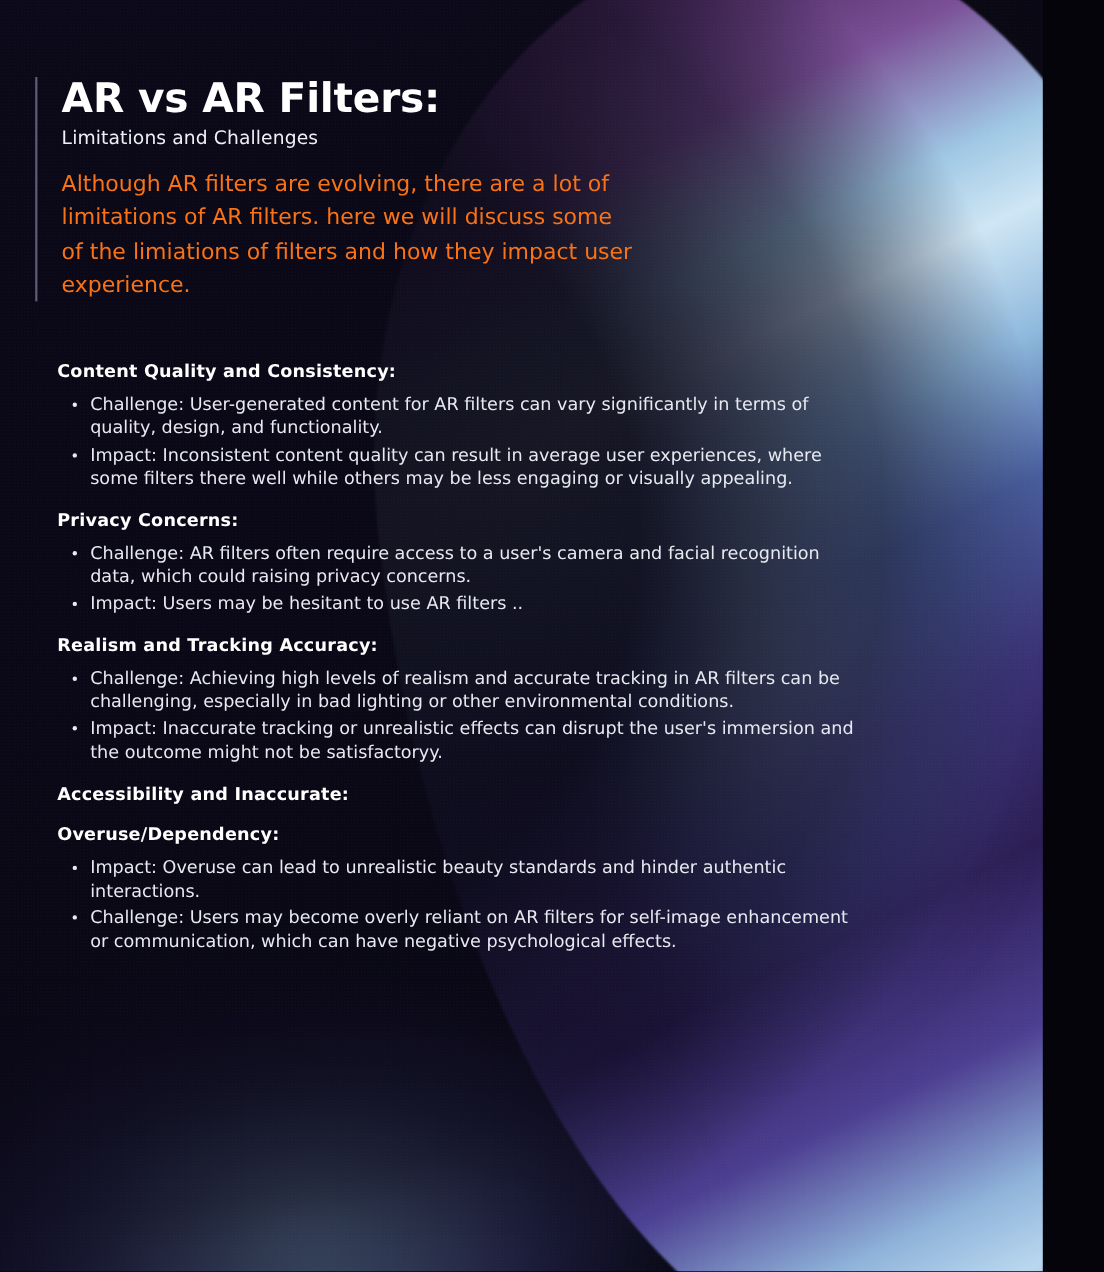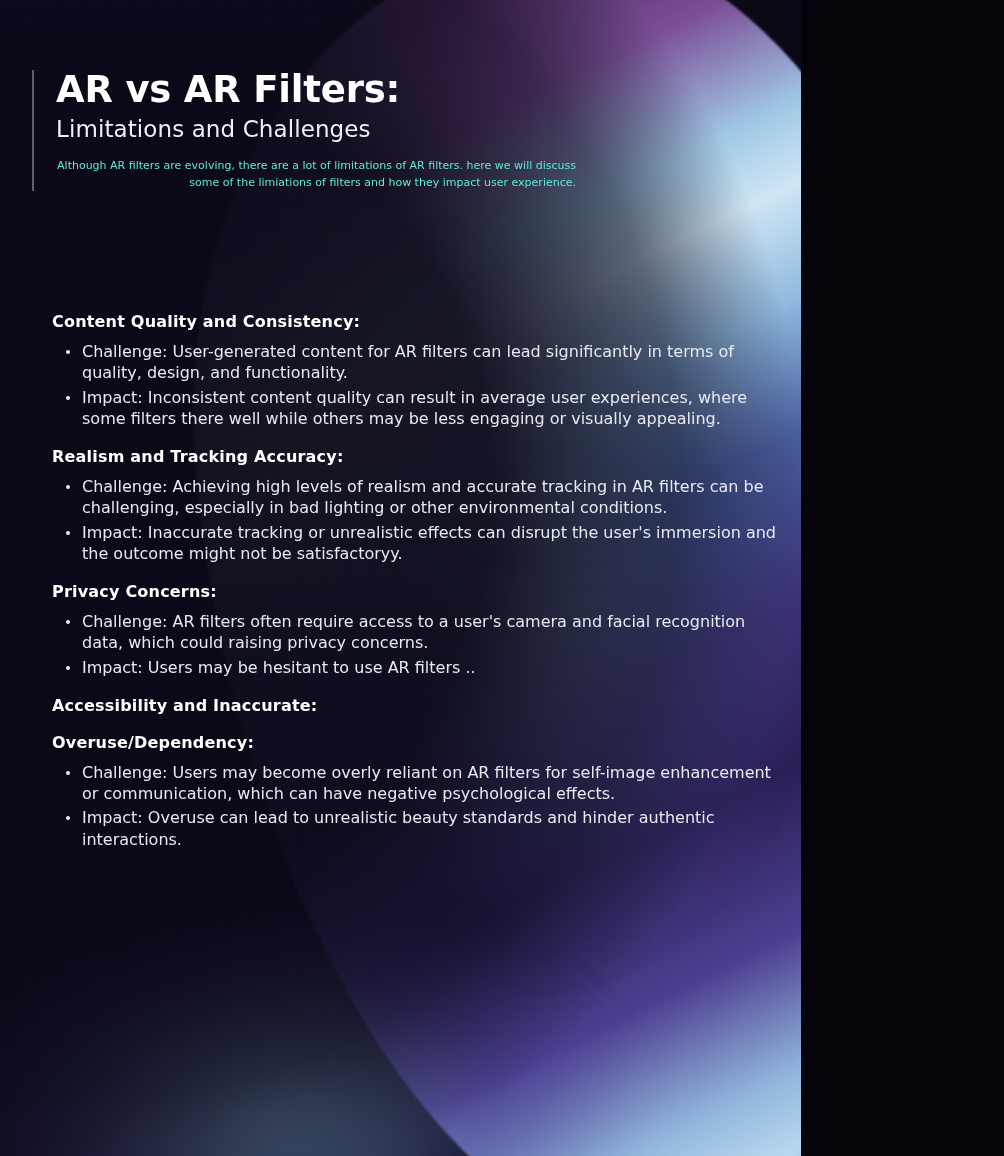--- a/index.html
+++ b/index.html
@@ -8,21 +8,21 @@
     background: #05040a;
   }
   body {
     width: 1004px;
     height: 1156px;
     overflow: hidden;
     font-family: "DejaVu Sans", sans-serif;
   }
   .slide {
     position: relative;
-    width: 801px;
+    width: 948px;
     height: 1156px;
     overflow: hidden;
     background: #0d0a1c;
   }
 
   
   .bg-base {
     position: absolute;
     inset: 0;
     background:
@@ -105,40 +105,39 @@
   }
   .title {
     font-size: 37px;
     font-weight: bold;
     color: #ffffff;
     letter-spacing: -0.2px;
     line-height: 1.08;
     margin: 0 0 6px 0;
   }
   .subtitle {
-    font-size: 23px;
+    font-size: 17px;
     color: #eef0f6;
     font-weight: normal;
     margin: 0 0 16px 0;
     letter-spacing: 0.1px;
   }
   .intro {
-    font-size: 11px;
+    font-size: 20px;
     line-height: 1.52;
-    color: #5eead4;
+    color: #f97316;
     max-width: 520px;
     margin: 0;
-    text-align: right;
   }
 
   
   .content {
     position: absolute;
     left: 52px;
-    top: 312px;
+    top: 328px;
     width: 730px;
     z-index: 5;
   }
   .section {
     margin-bottom: 18px;
   }
   .section-heading {
     font-size: 16px;
     font-weight: bold;
     color: #ffffff;
@@ -188,49 +187,49 @@
     <h1 class="title">AR vs AR Filters:</h1>
     <h2 class="subtitle">Limitations and Challenges</h2>
     <p class="intro">Although AR filters are evolving, there are a lot of limitations of AR filters. here we will discuss some of the limiations of filters and how they impact user experience.</p>
   </div>
 
   <div class="content">
 
     <div class="section">
       <h3 class="section-heading">Content Quality and Consistency:</h3>
       <ul class="points">
-        <li><span class="lead">Challenge</span><span>: User-generated content for AR filters can lead significantly in terms of quality, design, and functionality.</span></li>
+        <li><span class="lead">Challenge</span><span>: User-generated content for AR filters can vary significantly in terms of quality, design, and functionality.</span></li>
         <li><span class="lead">Impact</span><span>: Inconsistent content quality can result in average user experiences, where some filters there well while others may be less engaging or visually appealing.</span></li>
+      </ul>
+    </div>
+
+    <div class="section">
+      <h3 class="section-heading">Privacy Concerns:</h3>
+      <ul class="points">
+        <li><span class="lead">Challenge</span><span>: AR filters often require access to a user's camera and facial recognition data, which could raising privacy concerns.</span></li>
+        <li><span class="lead">Impact</span><span>: Users may be hesitant to use AR filters ..</span></li>
       </ul>
     </div>
 
     <div class="section">
       <h3 class="section-heading">Realism and Tracking Accuracy:</h3>
       <ul class="points">
         <li><span class="lead">Challenge</span><span>: Achieving high levels of realism and accurate tracking in AR filters can be challenging, especially in bad lighting or other environmental conditions.</span></li>
         <li><span class="lead">Impact</span><span>: Inaccurate tracking or unrealistic effects can disrupt the user's immersion and the outcome might not be satisfactoryy.</span></li>
       </ul>
     </div>
 
     <div class="section">
-      <h3 class="section-heading">Privacy Concerns:</h3>
-      <ul class="points">
-        <li><span class="lead">Challenge</span><span>: AR filters often require access to a user's camera and facial recognition data, which could raising privacy concerns.</span></li>
-        <li><span class="lead">Impact</span><span>: Users may be hesitant to use AR filters ..</span></li>
-      </ul>
-    </div>
-
-    <div class="section">
       <h3 class="section-heading">Accessibility and Inaccurate:</h3>
       <ul class="points">
       </ul>
     </div>
 
     <div class="section">
       <h3 class="section-heading">Overuse/Dependency:</h3>
       <ul class="points">
+        <li><span class="lead">Impact</span><span>: Overuse can lead to unrealistic beauty standards and hinder authentic interactions.</span></li>
         <li><span class="lead">Challenge</span><span>: Users may become overly reliant on AR filters for self-image enhancement or communication, which can have negative psychological effects.</span></li>
-        <li><span class="lead">Impact</span><span>: Overuse can lead to unrealistic beauty standards and hinder authentic interactions.</span></li>
       </ul>
     </div>
 
   </div>
 </div>
 
 </body></html>

